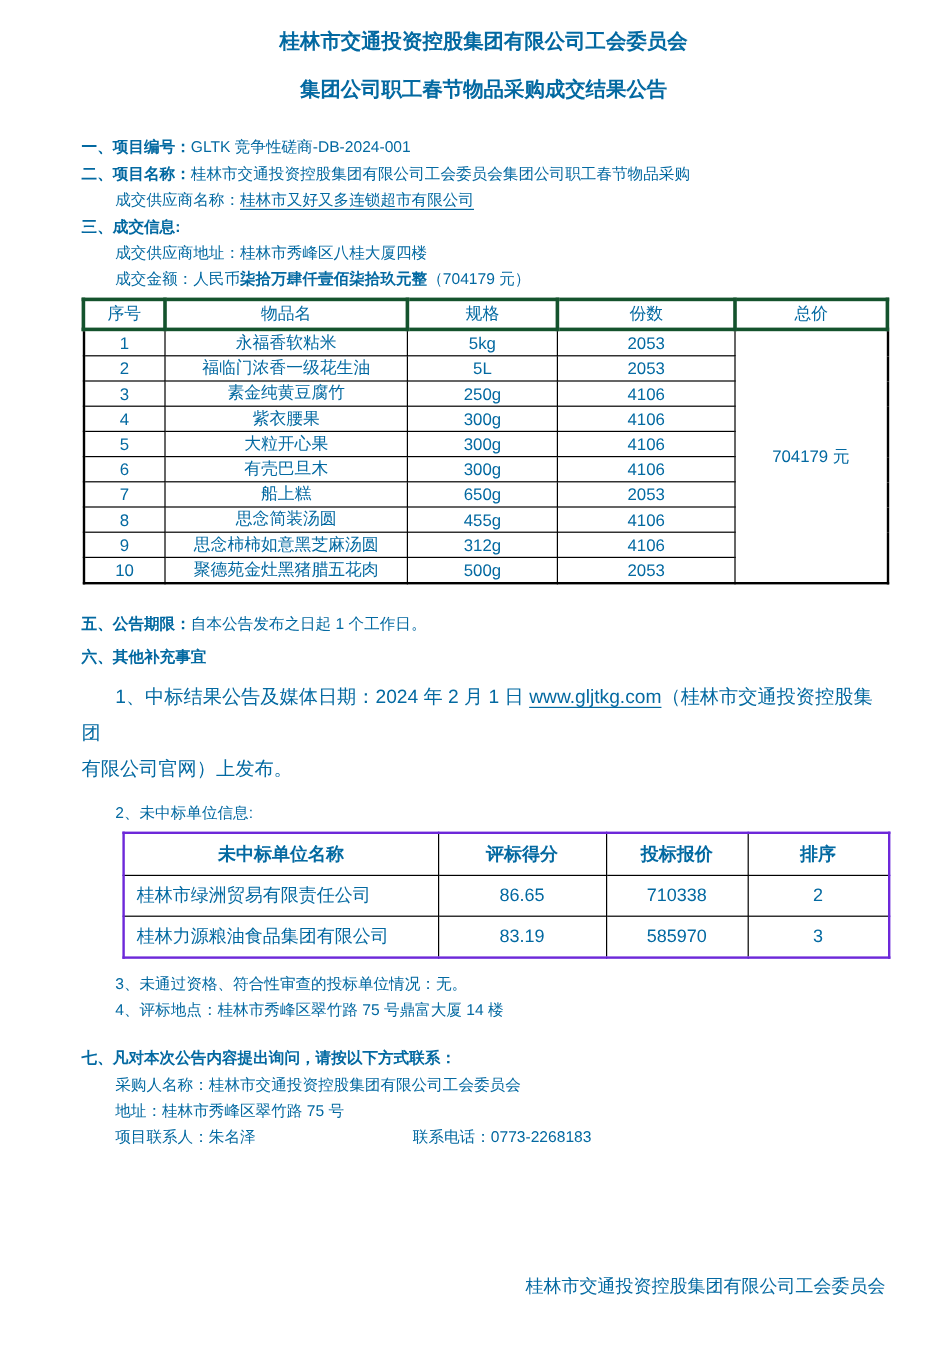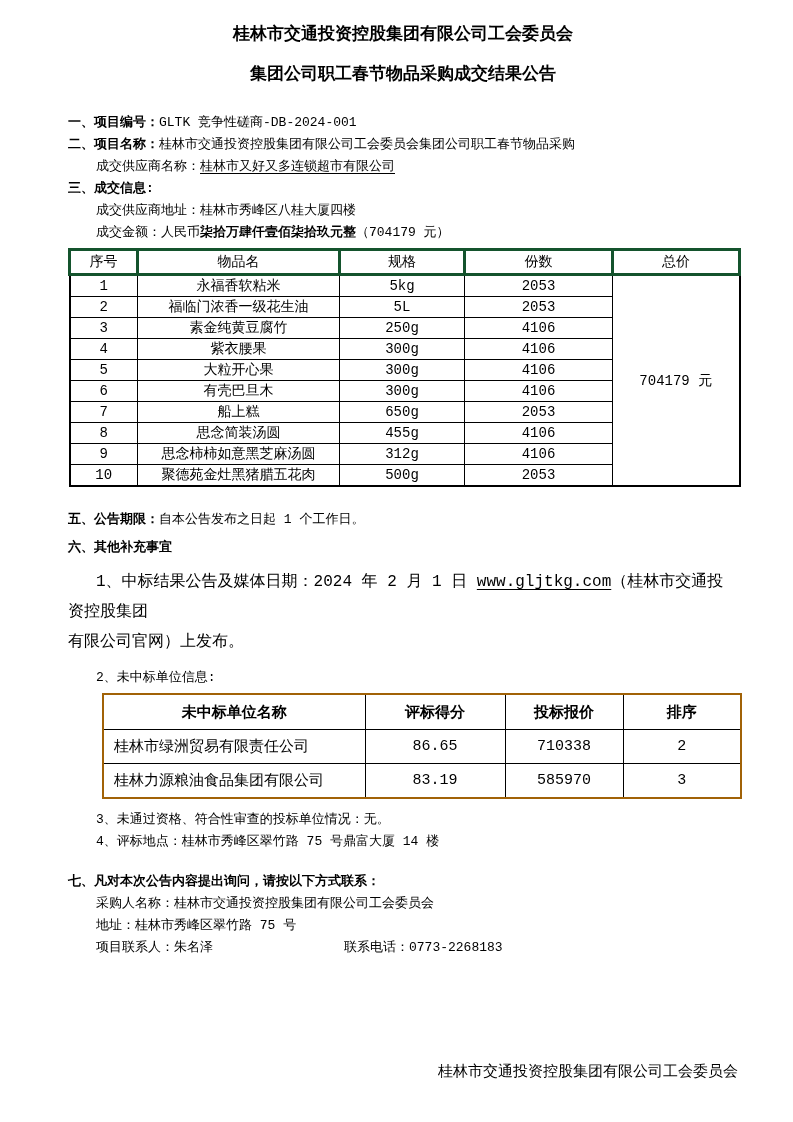--- a/index.html
+++ b/index.html
@@ -2,22 +2,22 @@
 <html><head>
 <meta charset="utf-8">
 <style>
   html, body { margin: 0; padding: 0; background: #ffffff; }
   .page {
     position: relative;
     width: 793px;
     height: 1122px;
     box-sizing: border-box;
     background: #ffffff;
-    color: #000000;
-    font-family: Liberation Mono, monospace;
+    color: #0369a1;
+    font-family: Liberation Sans, sans-serif;
     padding: 14px 55px 0 68px;
     overflow: hidden;
   }
   .doc-title {
     margin: 8px 0 0 0;
     text-align: center;
     font-size: 17px;
     font-weight: bold;
     line-height: 26px;
   }
@@ -46,21 +46,21 @@
   .p61 { margin: 8px 0 0 0; font-size: 16px; line-height: 30px; text-indent: 28px; }
   .p62 { margin-top: 10px; }
 
   table.t2 {
     border-collapse: collapse;
     table-layout: fixed;
     width: 638px;
     margin: 4px 0 0 34px;
     font-size: 15px;
     text-align: center;
-    border: 2px solid #a16207;
+    border: 2px solid #6d28d9;
   }
   table.t2 th { font-weight: bold; height: 34px; border: 1px solid #000; padding: 0; }
   table.t2 td { height: 33px; border: 1px solid #000; padding: 0; }
   table.t2 td.cell-left { text-align: left; padding-left: 10px; }
 
   .p63 { margin-top: 10px; }
   .sec7 { margin-top: 18px; }
   .phone-part { margin-left: 131px; }
 
   .footer {

